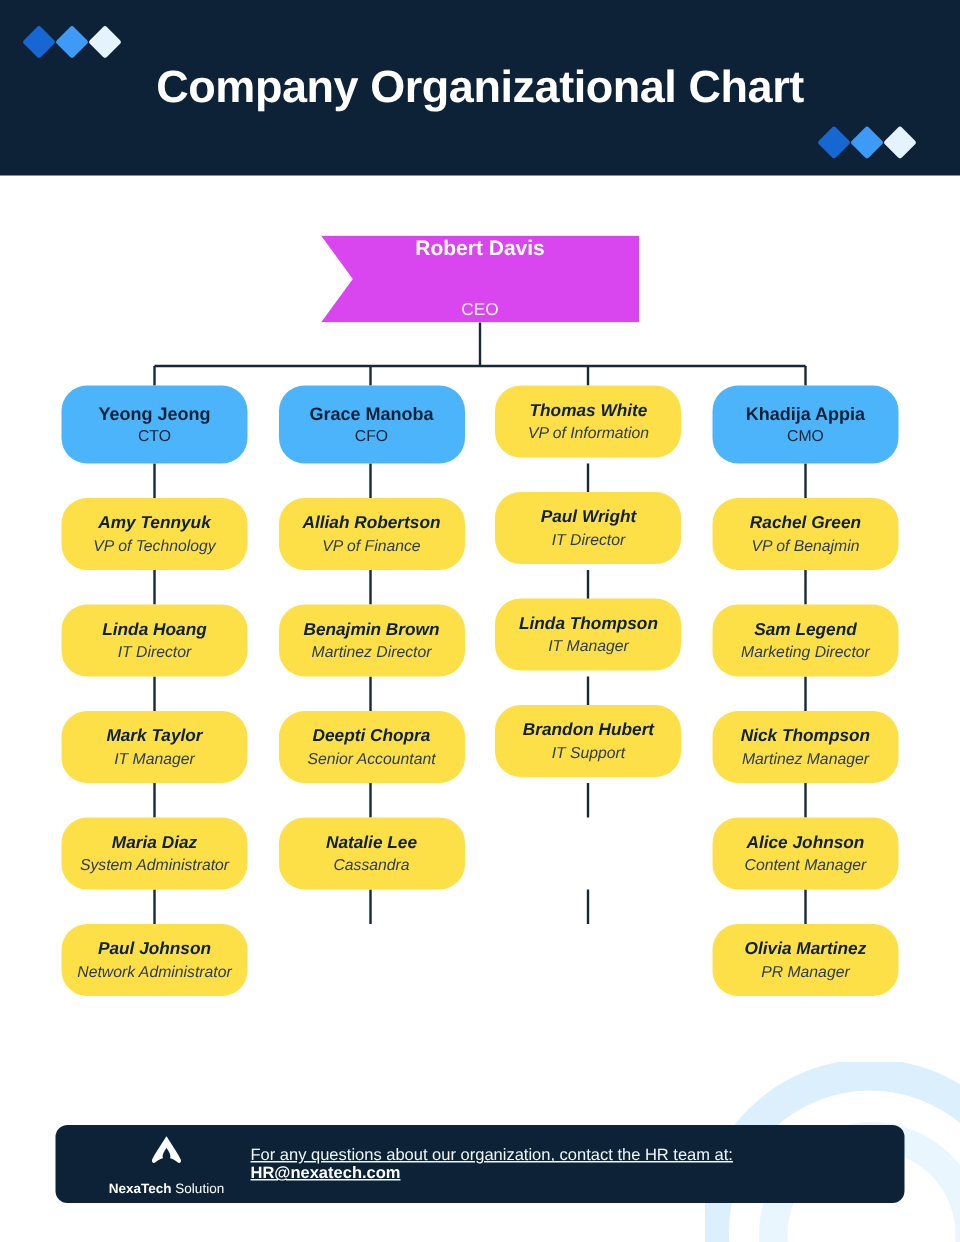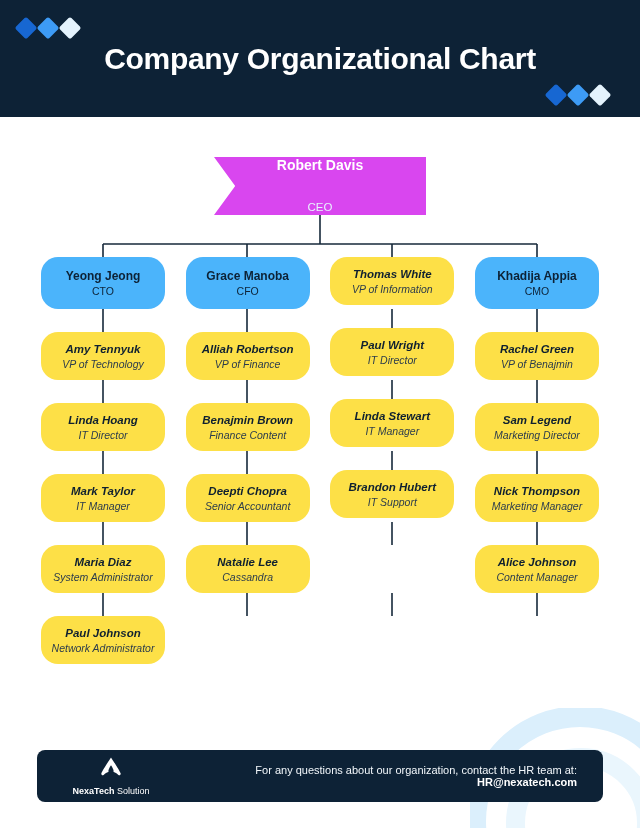--- a/index.html
+++ b/index.html
@@ -202,24 +202,25 @@
   .brand-mark { margin-bottom: 2px; }
   .brand-text {
     font-size: 9px;
     color: #ffffff;
     white-space: nowrap;
   }
   .brand-text b { font-weight: bold; }
   .brand-text span { font-weight: normal; }
   .footer-msg {
     flex: 1;
-    text-align: right;
+    text-align: left;
     color: #f2f7fb;
     font-size: 11px;
     padding-right: 8px;
+    text-decoration: underline;
   }
   .footer-msg b { font-weight: bold; color: #ffffff; }
 </style>
 </head>
 <body>
 
 <div class="header">
   <div class="diamond-cluster dc-topleft">
     <span class="diamond d1"></span>
     <span class="diamond d2"></span>
@@ -312,21 +313,21 @@
       <div class="node level-exec">
         <div class="n-name">Grace Manoba</div>
         <div class="n-role">CFO</div>
       </div>
       <div class="node level-sub">
         <div class="n-name">Alliah Robertson</div>
         <div class="n-role">VP of Finance</div>
       </div>
       <div class="node level-sub">
         <div class="n-name">Benajmin Brown</div>
-        <div class="n-role">Finance Content</div>
+        <div class="n-role">Martinez Director</div>
       </div>
       <div class="node level-sub">
         <div class="n-name">Deepti Chopra</div>
         <div class="n-role">Senior Accountant</div>
       </div>
       <div class="node level-sub">
         <div class="n-name">Natalie Lee</div>
         <div class="n-role">Cassandra</div>
       </div>
     </div>
@@ -334,21 +335,21 @@
     <div class="column">
       <div class="node level-sub">
         <div class="n-name">Thomas White</div>
         <div class="n-role">VP of Information</div>
       </div>
       <div class="node level-sub">
         <div class="n-name">Paul Wright</div>
         <div class="n-role">IT Director</div>
       </div>
       <div class="node level-sub">
-        <div class="n-name">Linda Stewart</div>
+        <div class="n-name">Linda Thompson</div>
         <div class="n-role">IT Manager</div>
       </div>
       <div class="node level-sub">
         <div class="n-name">Brandon Hubert</div>
         <div class="n-role">IT Support</div>
       </div>
     </div>
 
     <div class="column">
       <div class="node level-exec">
@@ -358,25 +359,29 @@
       <div class="node level-sub">
         <div class="n-name">Rachel Green</div>
         <div class="n-role">VP of Benajmin</div>
       </div>
       <div class="node level-sub">
         <div class="n-name">Sam Legend</div>
         <div class="n-role">Marketing Director</div>
       </div>
       <div class="node level-sub">
         <div class="n-name">Nick Thompson</div>
-        <div class="n-role">Marketing Manager</div>
+        <div class="n-role">Martinez Manager</div>
       </div>
       <div class="node level-sub">
         <div class="n-name">Alice Johnson</div>
         <div class="n-role">Content Manager</div>
+      </div>
+      <div class="node level-sub">
+        <div class="n-name">Olivia Martinez</div>
+        <div class="n-role">PR Manager</div>
       </div>
     </div>
 
   </div>
 </div>
 
 <div class="corner-arcs">
   <span class="arc arc-outer"></span>
   <span class="arc arc-inner"></span>
 </div>

